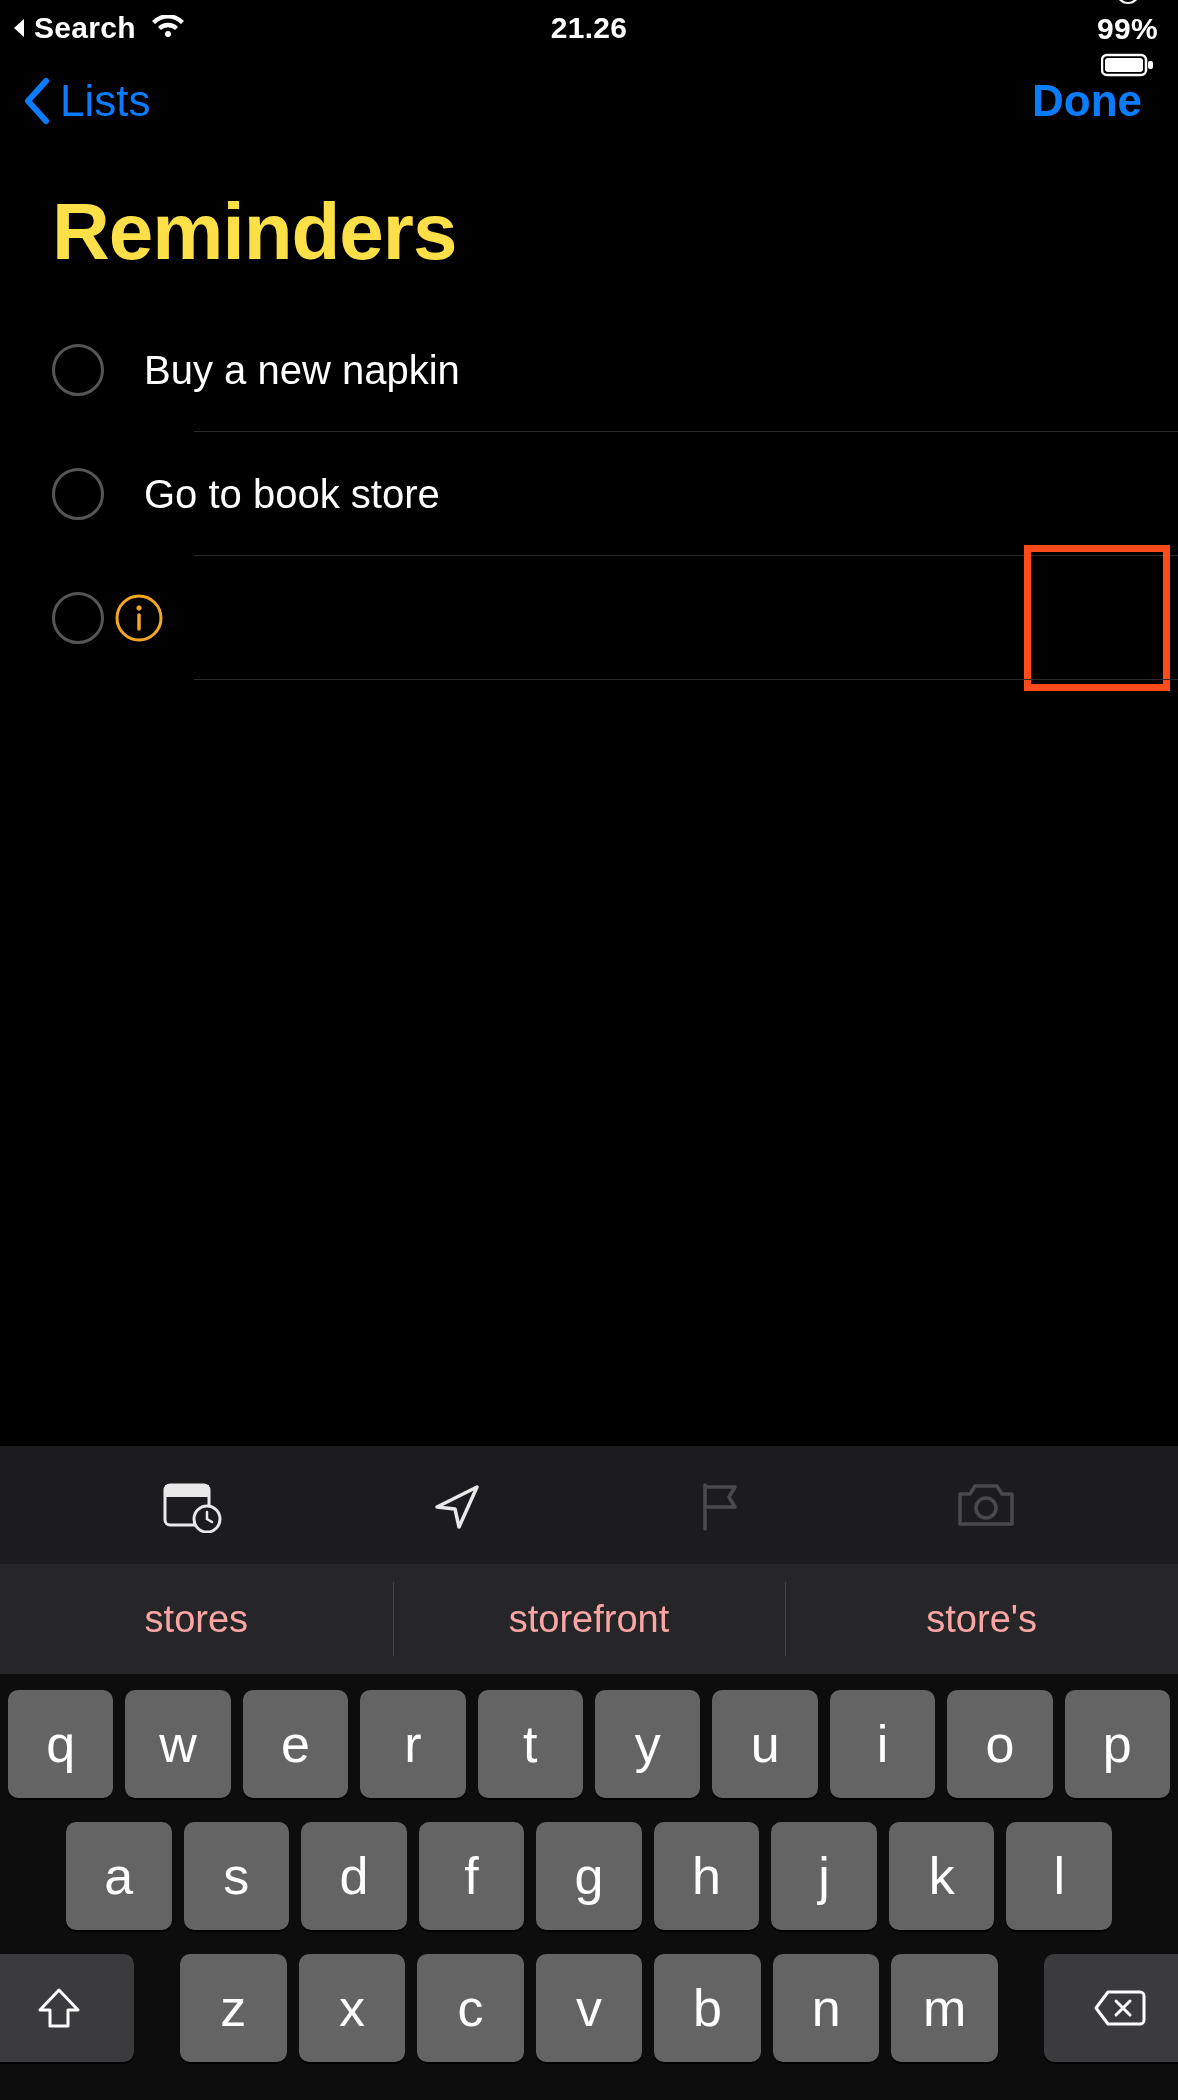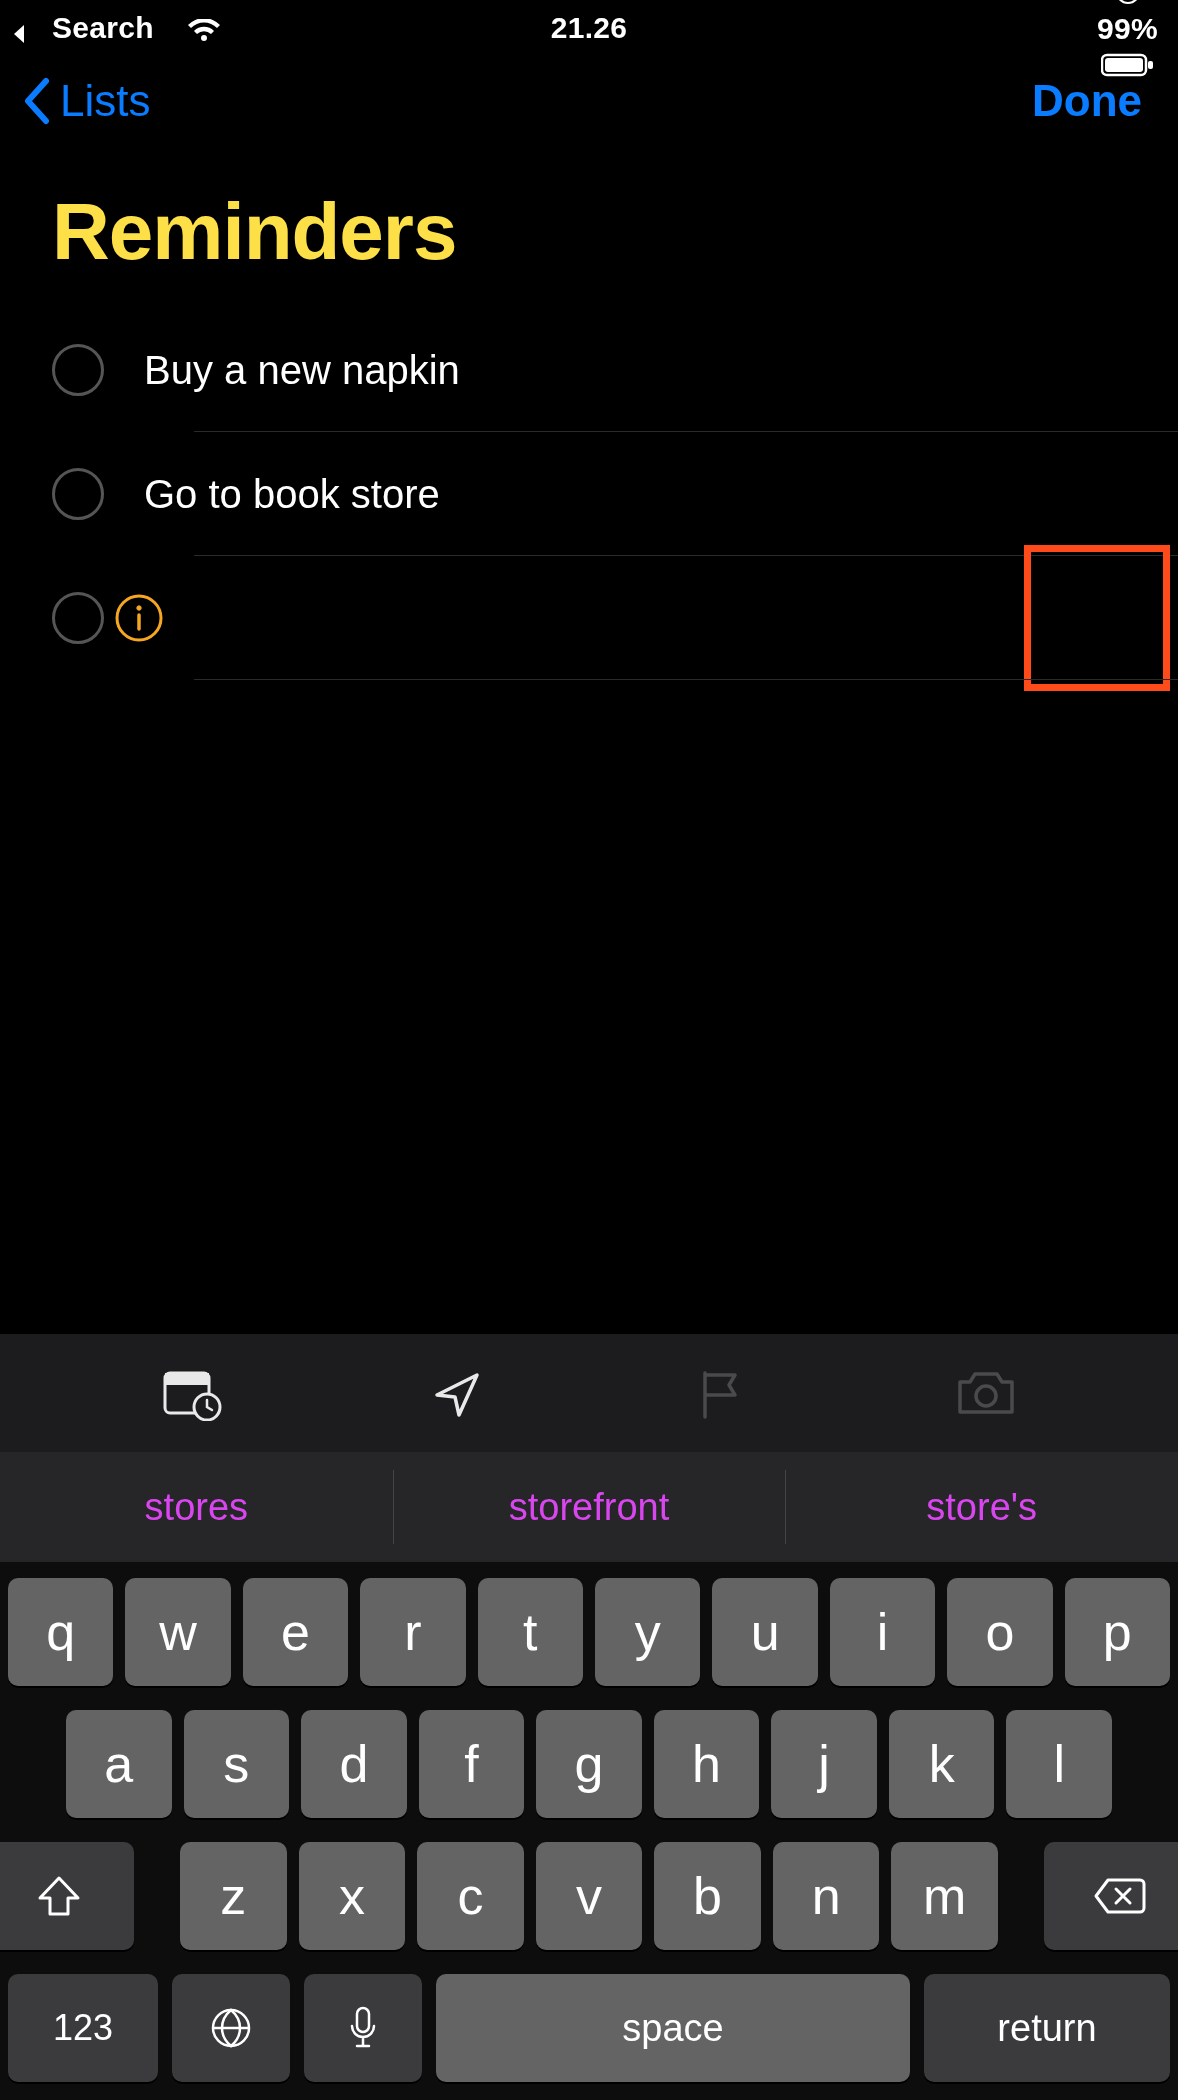--- a/index.html
+++ b/index.html
@@ -1,21 +1,21 @@
 <!DOCTYPE html>
 <html><head>
 <meta charset="utf-8">
 <style>
   * { box-sizing: border-box; margin: 0; padding: 0; -webkit-font-smoothing: antialiased; }
   html, body { width: 1178px; height: 2100px; background: #000; color: #fff; font-family: -apple-system, "Helvetica Neue", Helvetica, Arial, sans-serif; overflow: hidden; }
   .screen { width: 1178px; height: 2100px; display: flex; flex-direction: column; }
 
   
   .status-bar { height: 56px; display: flex; align-items: center; justify-content: space-between; padding: 0 20px 0 10px; font-size: 30px; font-weight: 600; letter-spacing: 0.3px; color: #fff; }
-  .status-left { display: flex; align-items: flex-end; gap: 24px; }
+  .status-left { display: flex; align-items: center; gap: 6px; }
   .back-tri { display:inline-block; }
   .status-center { position:absolute; left:0; right:0; text-align:center; pointer-events:none; font-weight:600;}
   .status-right { display: flex; align-items: center; gap: 6px; flex-direction: column; }
   .battery { display:inline-flex; align-items:center; }
 
   
   .nav-bar { height: 90px; display: flex; align-items: center; justify-content: space-between; padding: 0 36px 0 20px; }
   .nav-left { display: flex; align-items: center; gap: 0; color: #0a7cff; font-size: 44px; }
   .nav-left .chev { display:inline-block; margin-right:6px; }
   .nav-right { color:#0a7cff; font-size:44px; font-weight:700; }
@@ -38,21 +38,21 @@
   
   .spacer { flex: 1 1 auto; }
 
   
   .accessory { background:#1c1c1e; height: 118px; display:flex; align-items:center; justify-content:space-around; padding: 0 60px; }
   .acc-btn { width: 70px; height: 70px; display:flex; align-items:center; justify-content:center; color:#e9e9e9; }
   .acc-btn.dim { color:#4a4a4c; }
 
   
   .suggestions { background:#262628; height: 110px; display:flex; }
-  .sugg { flex:1; display:flex; align-items:center; justify-content:center; font-size:38px; color:#d946ef; position:relative; }
+  .sugg { flex:1; display:flex; align-items:center; justify-content:center; font-size:38px; color:#fca5a5; position:relative; }
   .sugg + .sugg::before { content:""; position:absolute; left:0; top:18px; bottom:18px; width:1px; background:#444; }
 
   
   .keyboard { background:#0d0d0d; padding: 16px 8px 14px; }
   .krow { display:flex; gap: 12px; margin-bottom: 24px; justify-content:center; }
   .key { background:#646464; color:#fff; border-radius: 10px; height: 108px; display:flex; align-items:center; justify-content:center; font-size:52px; box-shadow: 0 2px 0 #000; }
   .key.letter { flex:1; min-width: 0; }
   .row1 .key { width: calc((100% - 9*12px)/10); flex:none;}
   .row2 { padding: 0 58px; }
   .row2 .key { width: calc((100% - 8*12px)/9); flex:none; }
@@ -228,36 +228,15 @@
         <div class="gap-lg"></div>
         <div class="key special">
           <span>
             <svg width="54" height="40" viewBox="0 0 54 40">
               <path d="M16 4 H48 a4 4 0 0 1 4 4 V32 a4 4 0 0 1 -4 4 H16 L4 20 Z" fill="none" stroke="#fff" stroke-width="3" stroke-linejoin="round"></path>
               <path d="M24 13l14 14M38 13l-14 14" stroke="#fff" stroke-width="3" stroke-linecap="round"></path>
             </svg>
           </span>
         </div>
       </div>
-    <div class="krow row4">
-      <div class="key sym">123</div>
-      <div class="key globe">
-        <span>
-          <svg width="44" height="44" viewBox="0 0 44 44">
-              <circle cx="22" cy="22" r="18" fill="none" stroke="#fff" stroke-width="2.5"></circle>
-              <path d="M4 22h36M22 4c6 5 9 12 9 18s-3 13-9 18c-6-5-9-12-9-18s3-13 9-18z" fill="none" stroke="#fff" stroke-width="2.5"></path>
-            </svg>
-        </span>
-      </div>
-      <div class="key mic">
-        <span>
-          <svg width="34" height="48" viewBox="0 0 34 48">
-              <rect x="11" y="4" width="12" height="24" rx="6" fill="none" stroke="#fff" stroke-width="2.5"></rect>
-              <path d="M6 22a11 11 0 0022 0M17 33v9M11 42h12" fill="none" stroke="#fff" stroke-width="2.5" stroke-linecap="round"></path>
-            </svg>
-        </span>
-      </div>
-      <div class="key space">space</div>
-      <div class="key return">return</div>
-    </div>
   </div>
 
 </div>
 
 </body></html>

